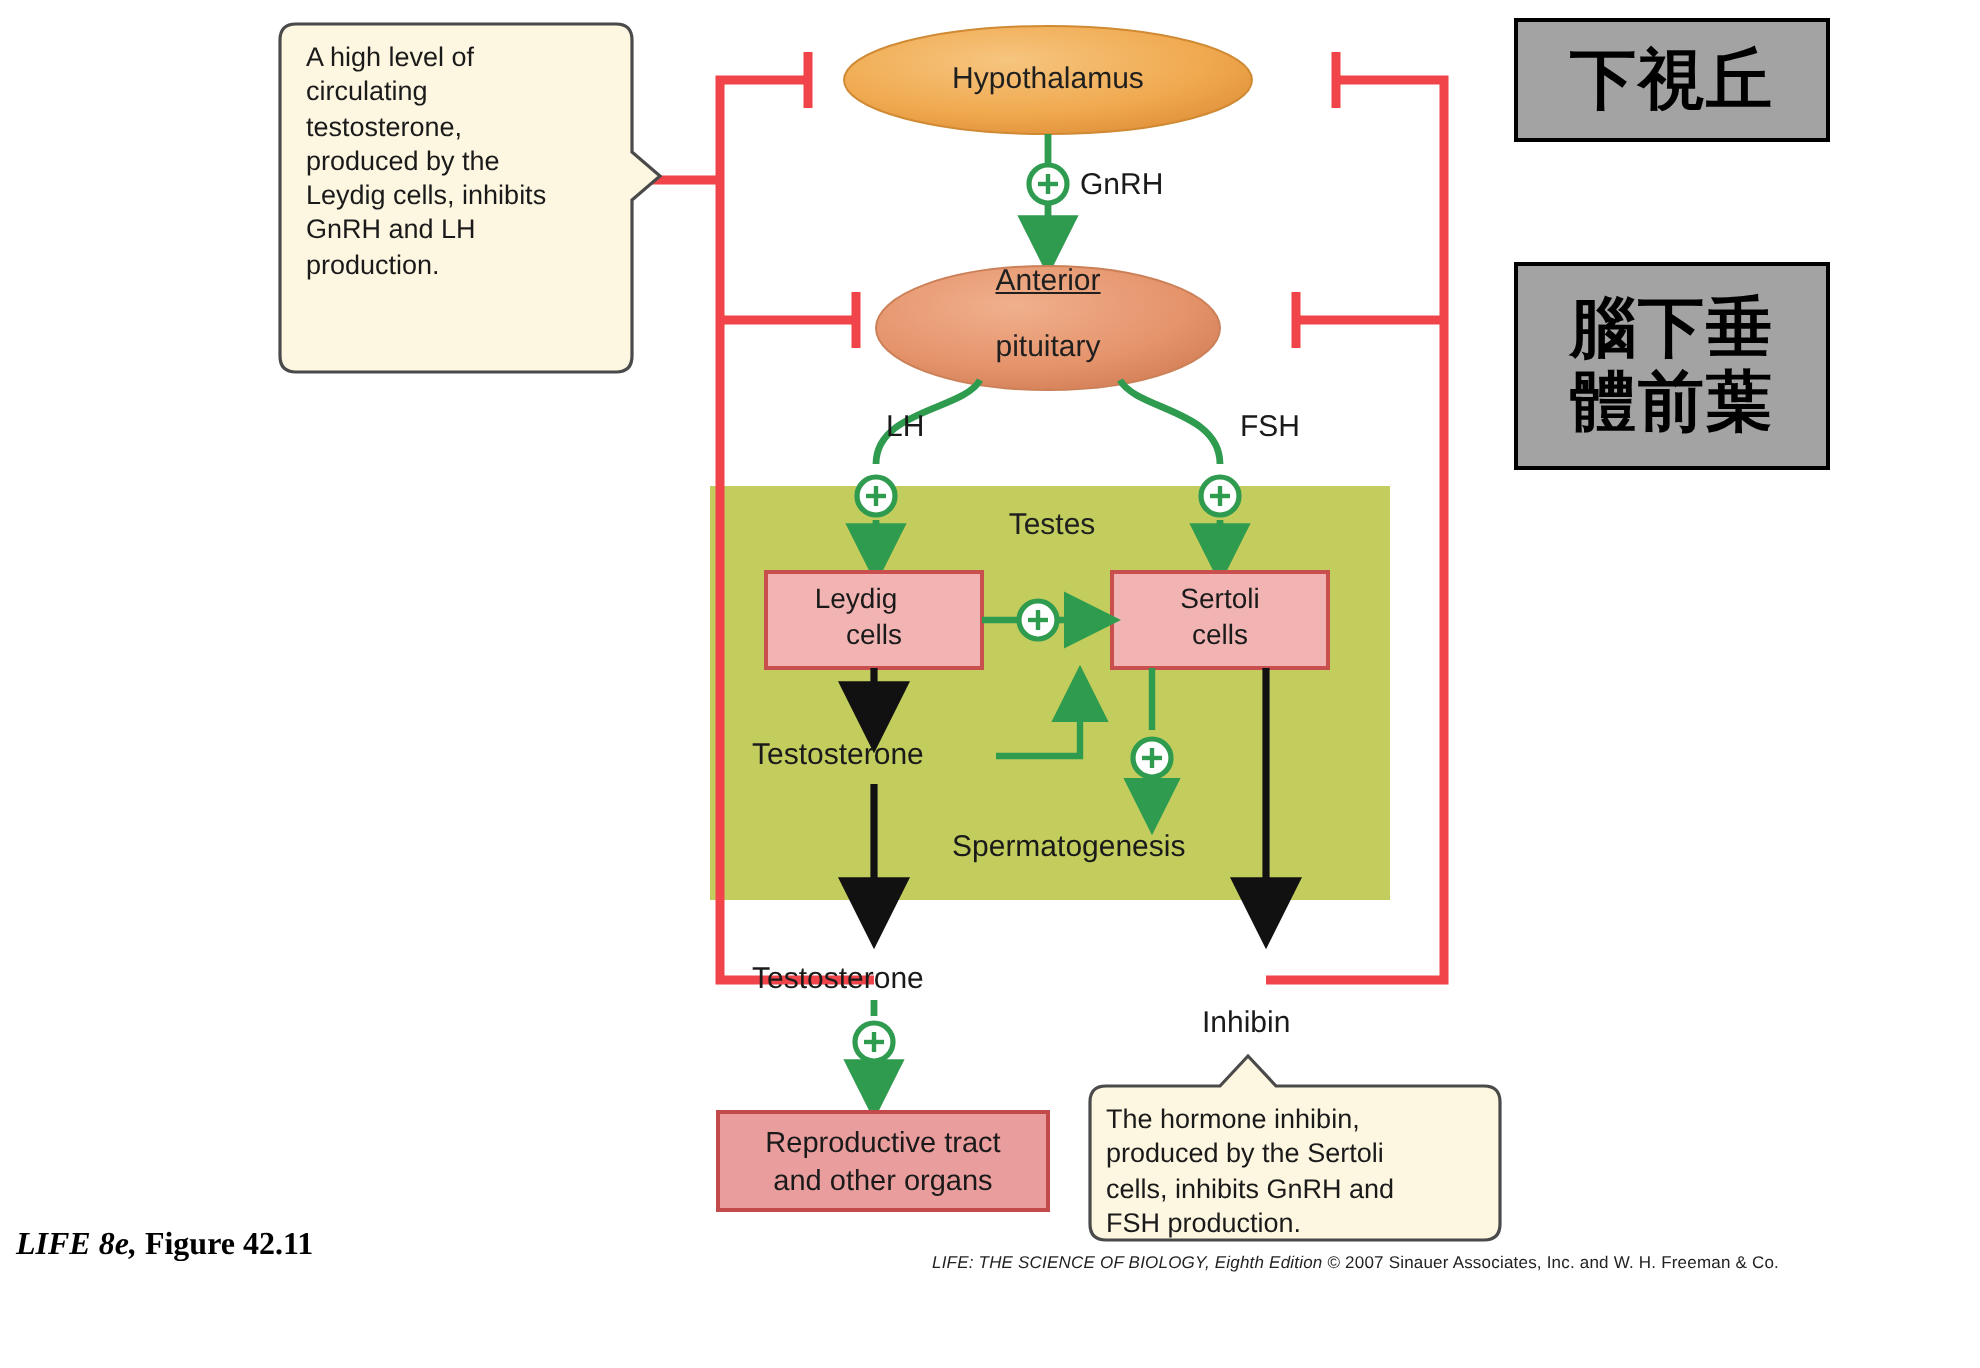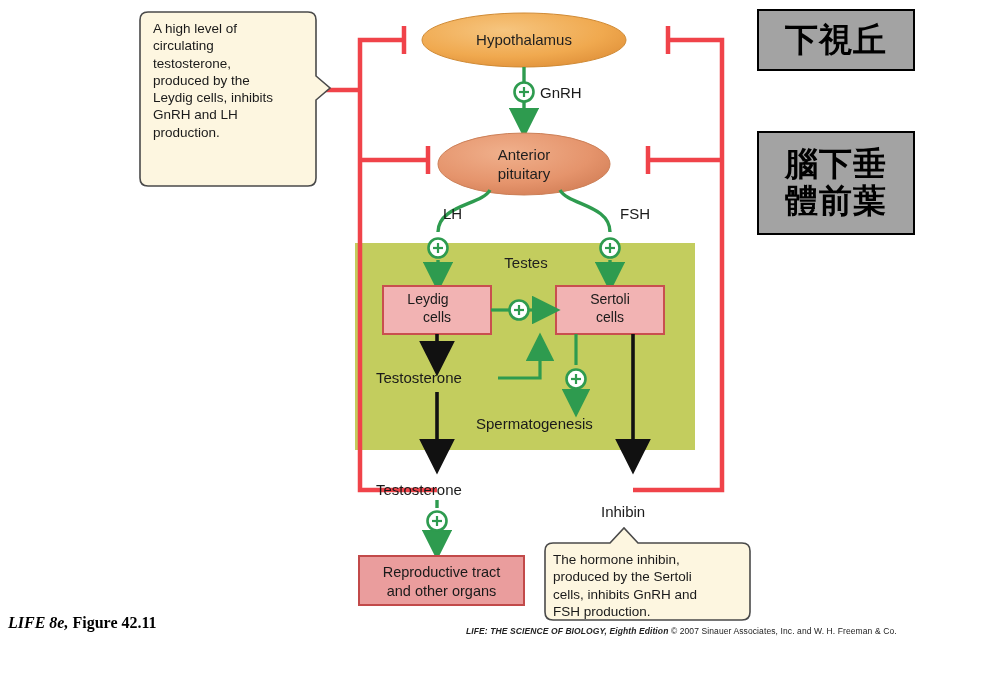--- a/index.html
+++ b/index.html
@@ -85,21 +85,21 @@
     position: absolute;
     left: 466px;
     top: 626px;
     font-size: 8.5px;
     color: #222;
     font-family: "Liberation Sans", sans-serif;
     letter-spacing: 0.1px;
   }
   .footer-right .em {
     font-style: italic;
-    font-weight: 700;
+    font-weight: 400;
     margin-top: 46px;
   }
 </style>
 </head>
 <body>
 
 <div id="page">
 
   <svg id="svg-layer" viewBox="0 0 990 684" xmlns="http://www.w3.org/2000/svg">
     <defs>
@@ -230,21 +230,21 @@
 
     <g>
       <path d="M553,543 L610,543 L624,528 L638,543 L742,543 Q750,543 750,551 L750,612 Q750,620 742,620 L553,620 Q545,620 545,612 L545,551 Q545,543 553,543 Z" fill="#fdf6e0" stroke="#4a4a4a" stroke-width="1.6"></path>
     </g>
   </svg>
 
   <div class="lbl organ-label" style="left:454px; top:31px; width:140px;">Hypothalamus</div>
 
   <div class="lbl flow-label" style="left:540px; top:84px;">GnRH</div>
 
-  <div class="lbl organ-label" style="left:454px; top:146px; width:140px;">Anterior</div>
+  <div class="lbl organ-label" style="left:454px; top:132px; width:140px;text-decoration:underline;">Anterior</div>
   <div class="lbl organ-label" style="left:454px; top:165px; width:140px;">pituitary</div>
 
   <div class="lbl flow-label" style="left:443px; top:205px;">LH</div>
   <div class="lbl flow-label" style="left:620px; top:205px;">FSH</div>
 
   <div class="lbl organ-label" style="left:466px; top:254px; width:120px;">Testes</div>
 
   <div class="lbl box-label" style="left:383px; top:291px; width:90px;">Leydig</div>
   <div class="lbl box-label" style="left:383px; top:309px; width:108px;">cells</div>
 

